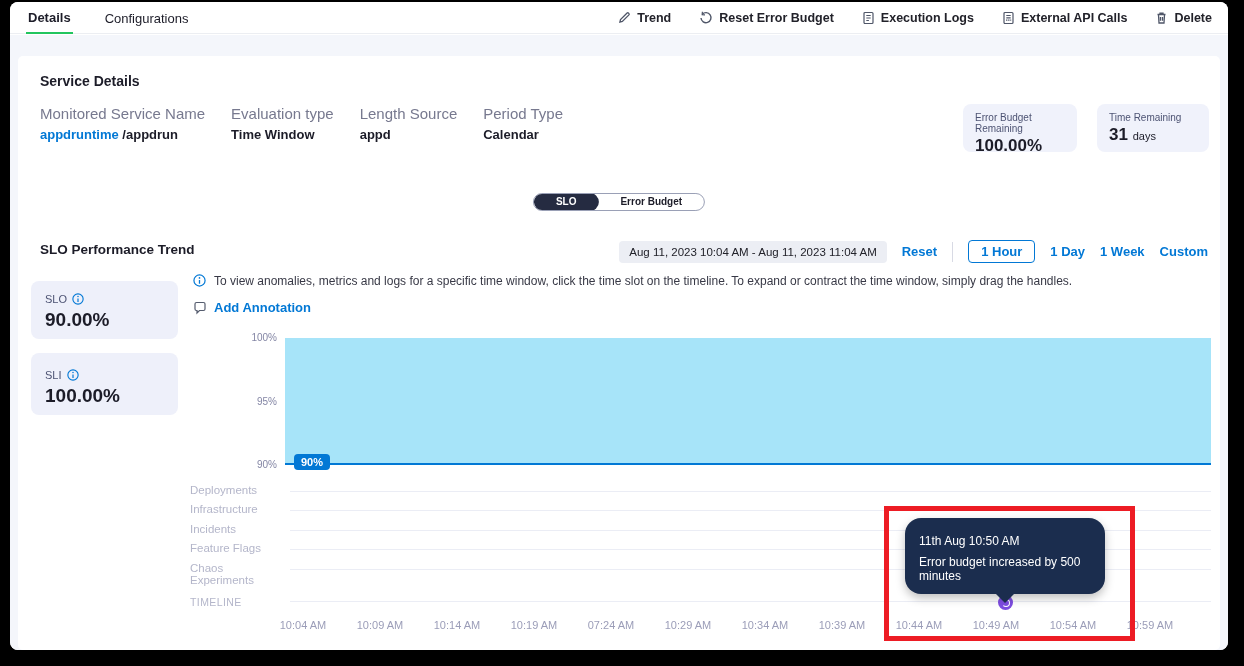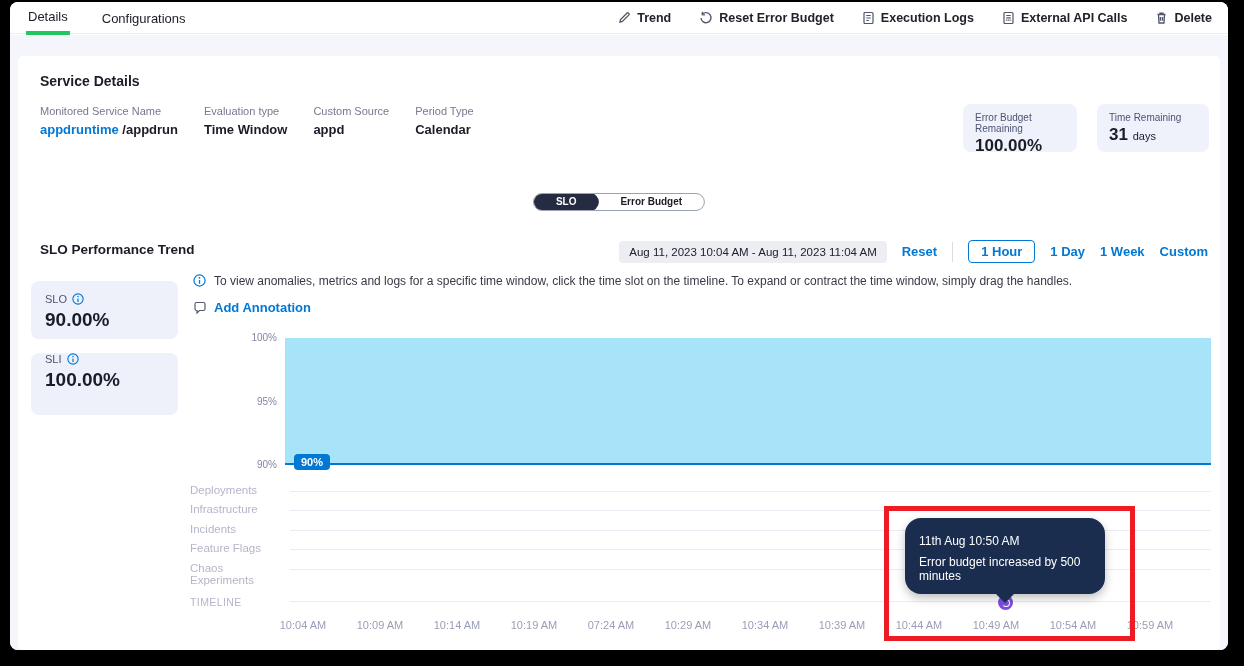--- a/index.html
+++ b/index.html
@@ -2,35 +2,35 @@
 <html><head>
 <meta charset="utf-8">
 <style>
   * { margin:0; padding:0; box-sizing:border-box; }
   html,body { width:1244px; height:666px; background:#000; font-family:"Liberation Sans", sans-serif; }
   .window { position:absolute; left:10px; top:2px; width:1218px; height:648px; background:#fff; border-radius:8px; overflow:hidden; }
 
   
   .header { position:absolute; left:0; top:0; width:100%; height:32px; background:#fff; display:flex; align-items:center; padding:0 16px; border-bottom:1px solid #eceef2; }
   .tab { font-size:13px; color:#1c1c28; padding:8px 2px 7px; cursor:pointer; }
-  .tab.active { font-weight:normal; border-bottom:4px solid #22c55e; }
+  .tab.active { font-weight:bold; border-bottom:2px solid #22c55e; }
   .tab + .tab { margin-left:30px; }
   .actions { margin-left:auto; display:flex; align-items:center; gap:28px; }
   .action-btn { display:flex; align-items:center; gap:6px; font-size:12.5px; font-weight:600; color:#22222a; cursor:pointer; }
   .action-btn svg { stroke:#4f5668; }
 
   .page-band { position:absolute; left:0; top:33px; width:100%; height:615px; background:#f4f6fb; }
   .content-card { position:absolute; left:8px; top:54px; width:1202px; height:594px; background:#fff; border-radius:5px; }
 
   .abs { position:absolute; }
   .sec-title { font-size:14px; font-weight:bold; color:#1c1c28; }
 
   
   .fields { position:absolute; left:30px; top:103px; display:flex; gap:26px; }
-  .field-label { font-size:11px; color:#77798f; margin-bottom:5px; }
+  .field-label { font-size:15px; color:#77798f; margin-bottom:5px; }
   .field-value { font-size:13px; font-weight:bold; color:#1c1c28; }
   .link-blue { color:#0278d5; }
   .field-sub { font-weight:normal; font-size:12px; color:#3a3b4a; }
 
   .summary-card { position:absolute; top:102px; height:48px; background:#f0f2fb; border-radius:8px; padding:8px 12px; }
   .summary-label { font-size:10px; color:#4d5373; margin-bottom:2px; }
   .summary-value { font-size:17px; font-weight:bold; color:#1c1c28; }
   .summary-unit { font-size:11px; font-weight:normal; color:#1c1c28; }
 
   
@@ -127,21 +127,21 @@
   <div class="fields">
     <div>
       <div class="field-label">Monitored Service Name</div>
       <div class="field-value"><span class="link-blue">appdruntime</span> <span>/appdrun</span></div>
     </div>
     <div>
       <div class="field-label">Evaluation type</div>
       <div class="field-value">Time Window</div>
     </div>
     <div>
-      <div class="field-label">Custom Source</div>
+      <div class="field-label">Length Source</div>
       <div class="field-value">appd</div>
     </div>
     <div>
       <div class="field-label">Period Type</div>
       <div class="field-value">Calendar</div>
     </div>
   </div>
 
   <div class="summary-card" style="left:953px; width:114px;">
     <div class="summary-label">Error Budget Remaining</div>
@@ -187,21 +187,21 @@
     <div class="kpi-label">
         <span>SLO</span>
       <svg class="icon-info" style="width:12px;height:12px;" viewBox="0 0 14 14" fill="none">
           <circle cx="7" cy="7" r="6" stroke="#0278d5" stroke-width="1.3"></circle>
           <circle cx="7" cy="4.2" r="0.9" fill="#0278d5"></circle>
           <path d="M7 6.5 v4" stroke="#0278d5" stroke-width="1.4"></path>
         </svg>
     </div>
     <div class="kpi-value">90.00%</div>
   </div>
-  <div class="kpi-card" style="top:351px; height:62px; padding-top:0;">
+  <div class="kpi-card" style="top:351px; height:62px; padding-top:16px;">
     <div class="kpi-label">
         <span>SLI</span>
       <svg class="icon-info" style="width:12px;height:12px;" viewBox="0 0 14 14" fill="none">
           <circle cx="7" cy="7" r="6" stroke="#0278d5" stroke-width="1.3"></circle>
           <circle cx="7" cy="4.2" r="0.9" fill="#0278d5"></circle>
           <path d="M7 6.5 v4" stroke="#0278d5" stroke-width="1.4"></path>
         </svg>
     </div>
     <div class="kpi-value">100.00%</div>
   </div>

